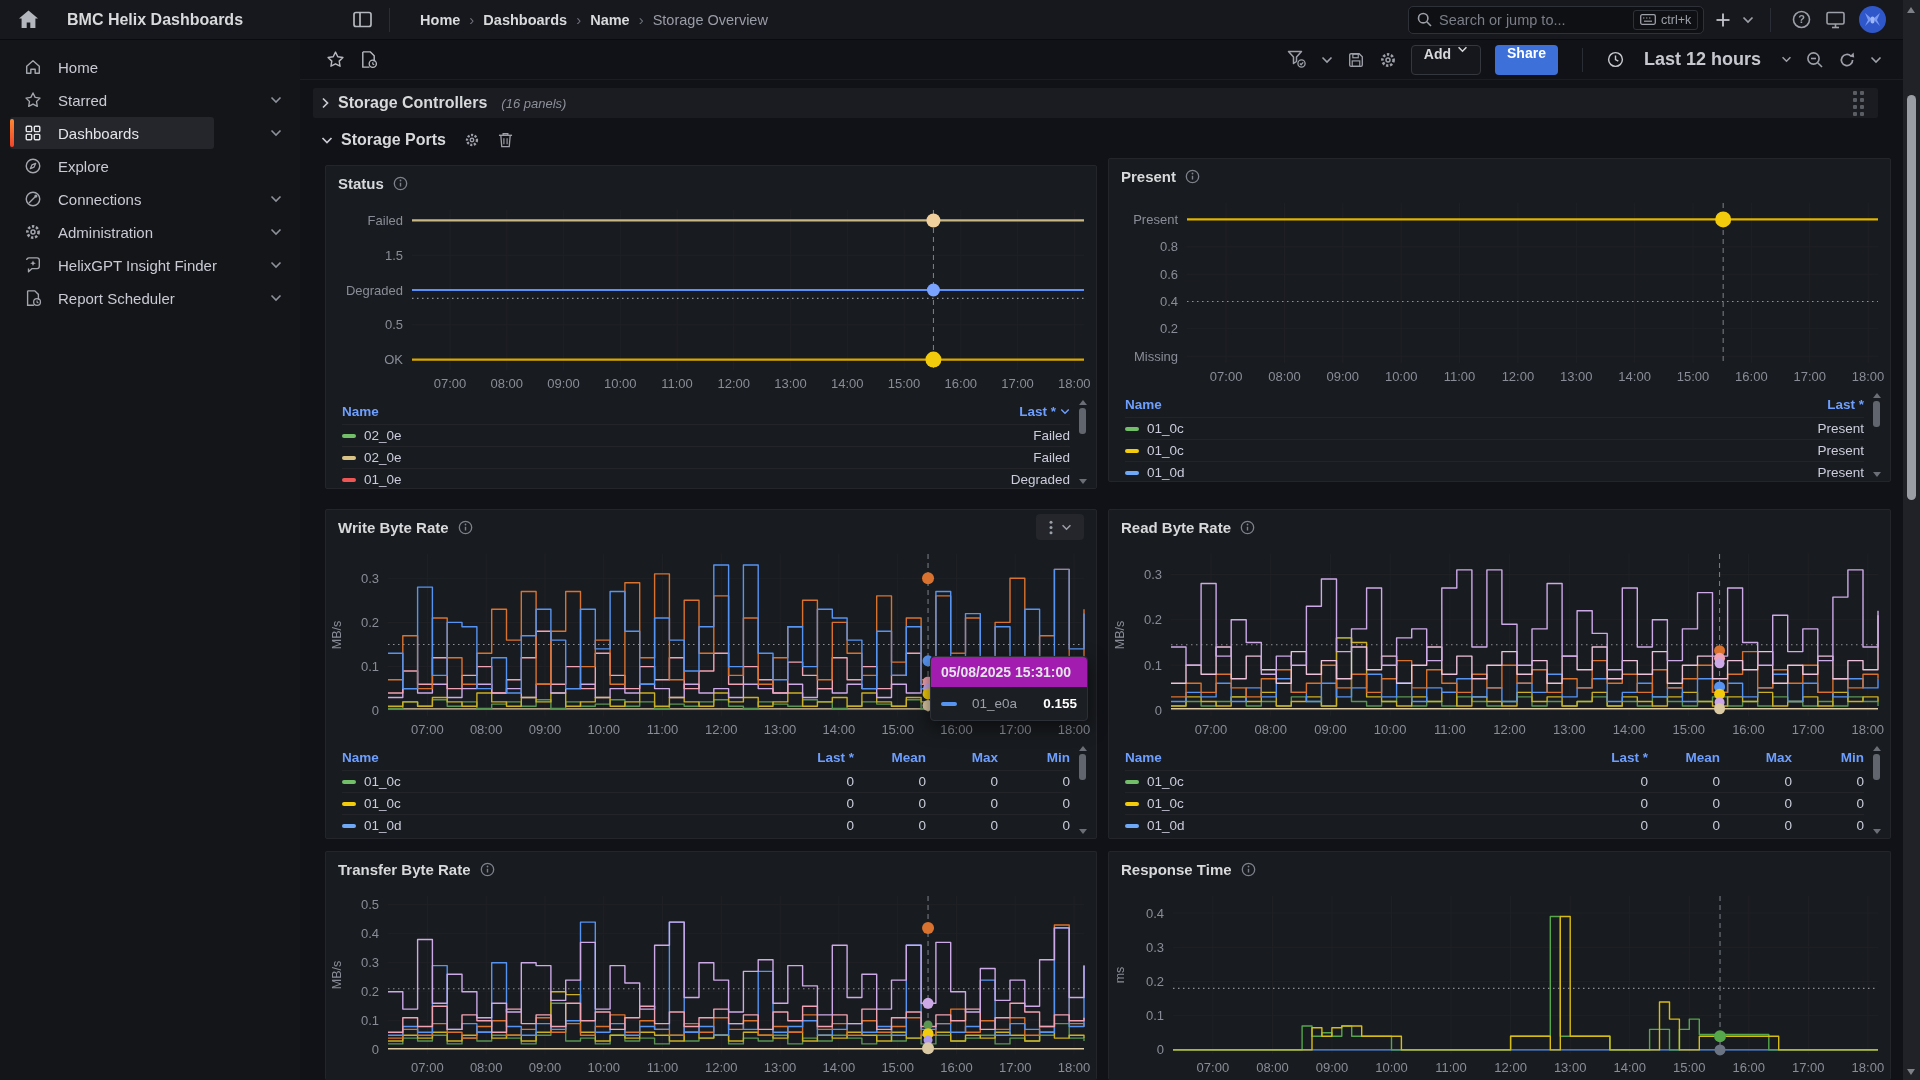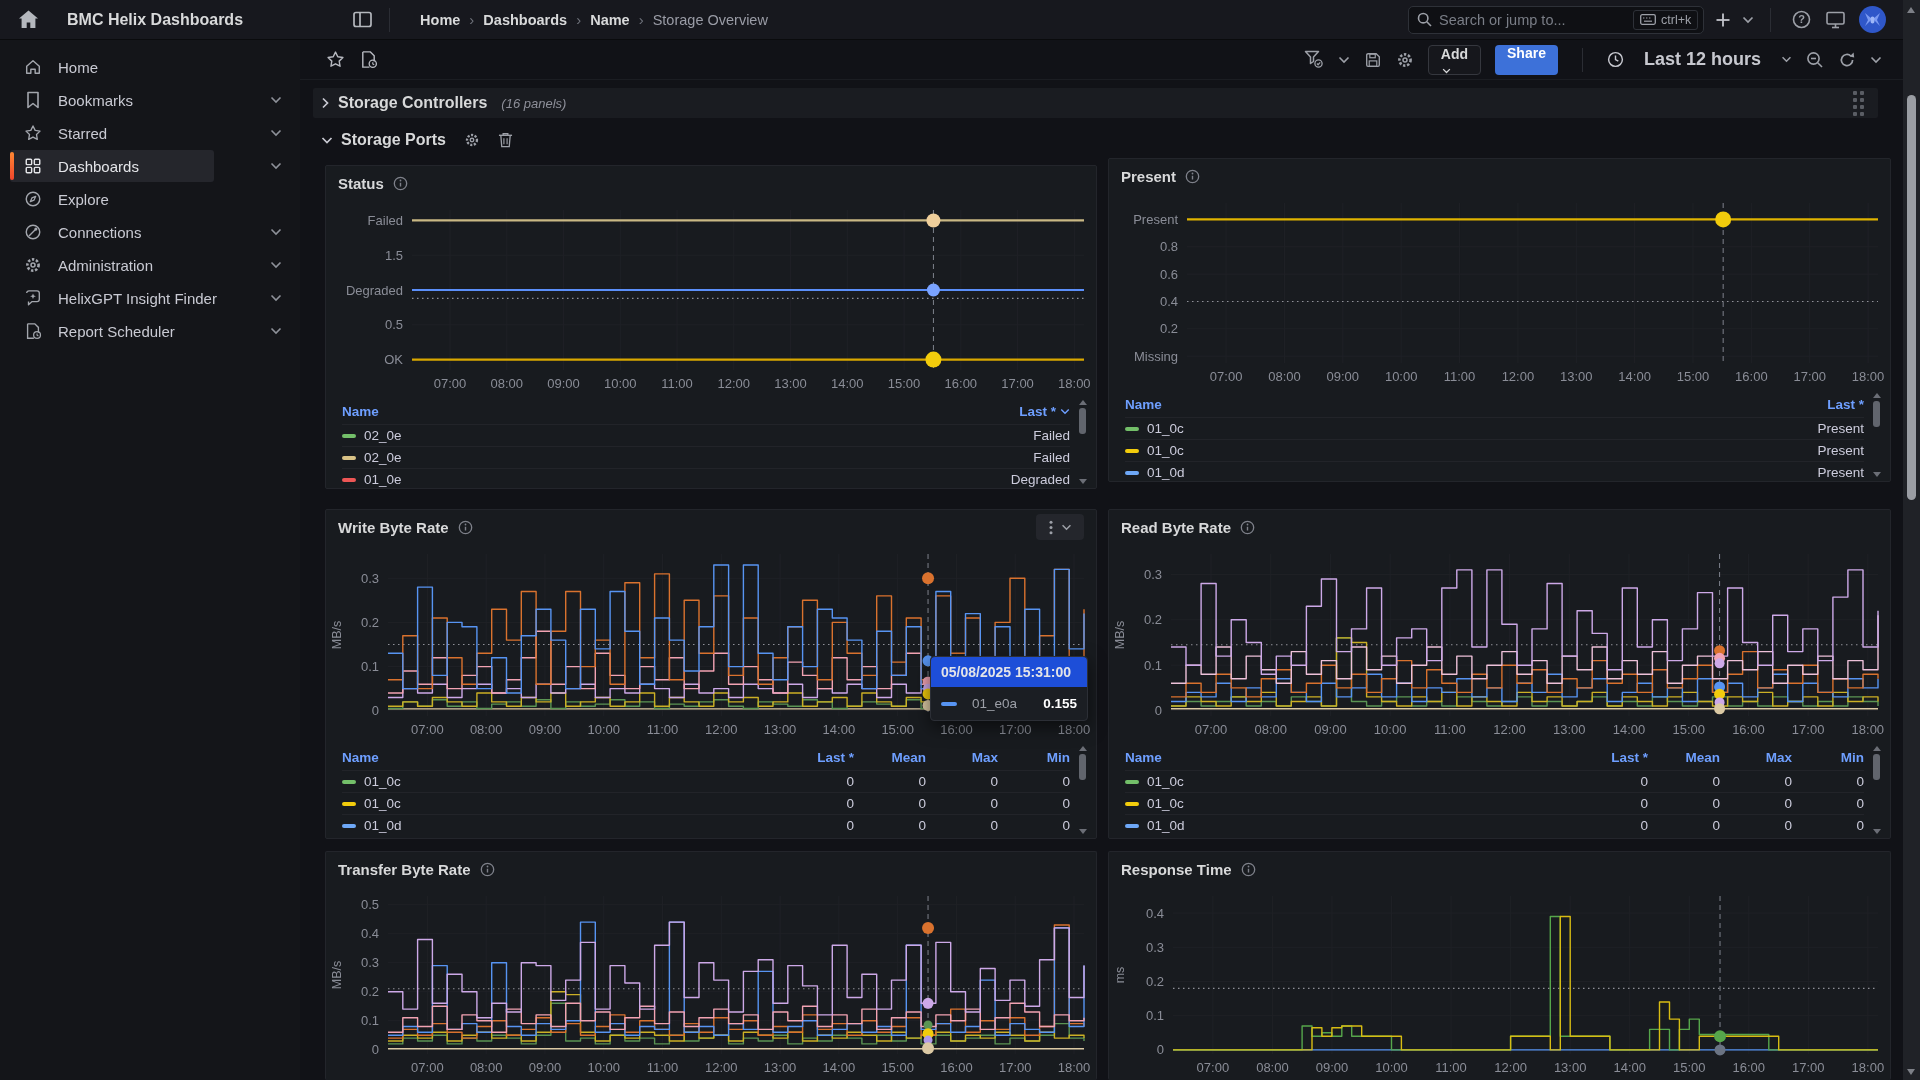--- a/index.html
+++ b/index.html
@@ -43,21 +43,21 @@
   .nav-item.active .nicon, .nav-item.active .nlabel { color:#E3E4E8; }
   .nlabel { position:relative; font-size:15px; color:#C9CAD3; }
   .nchev { position:absolute; right:10px; color:#8E9199; }
 
   
   #toolbar { position:absolute; left:300px; top:40px; right:0; height:40px; background:#111217;
     border-bottom:1px solid #1B1D22; display:flex; align-items:center; z-index:3; }
   #toolbar .left { display:flex; align-items:center; gap:14px; padding-left:26px; }
   #toolbar .right { margin-left:auto; display:flex; align-items:center; gap:14px; padding-right:38px; }
   .btn { height:30px; display:flex; gap:6px; padding:0 12px; border-radius:4px;
-    font-size:14px; font-weight:600; cursor:pointer;flex-direction:column; }
+    font-size:14px; font-weight:600; cursor:pointer; }
   .btn.outline { border:1px solid #35373E; color:#D8D9DA; background:#16171C; }
   .btn.primary { background:#3D71D9; color:#FFFFFF; }
   .timerange { display:flex; align-items:center; gap:20px; color:#C7C8CF; font-size:18px; font-weight:600; cursor:pointer; }
 
   
   #content { position:absolute; left:300px; top:80px; right:0; bottom:0; overflow:hidden; }
   .row-band { position:absolute; left:13px; right:42px; height:30px; display:flex; align-items:center;
     border-radius:2px; cursor:pointer; }
   .row-band.hover { background:#1A1C21; }
   .row-title { font-size:16px; font-weight:700; color:#D8D9DA; margin-left:8px; }
@@ -93,21 +93,21 @@
   .lsb { position:absolute; right:8px; top:4px; bottom:4px; width:10px; }
   .lsb .tri-up { position:absolute; top:0; left:1px; width:0; height:0; border-left:4px solid transparent;
     border-right:4px solid transparent; border-bottom:5px solid #6B6E76; }
   .lsb .tri-dn { position:absolute; bottom:0; left:1px; width:0; height:0; border-left:4px solid transparent;
     border-right:4px solid transparent; border-top:5px solid #6B6E76; }
   .lsb .thumb { position:absolute; top:8px; left:1px; width:7px; height:26px; border-radius:3px; background:#61656D; }
 
   
   #tooltip { position:absolute; left:930px; top:656px; width:158px; background:#1B1E23;
     border:1px solid #2C2F36; border-radius:4px; box-shadow:0 6px 18px rgba(0,0,0,0.55); z-index:20; }
-  #tooltip .tt-head { background:#1d4ed8; padding:7px 10px; font-size:14px; font-weight:700; color:#E3E4E8;
+  #tooltip .tt-head { background:#a21caf; padding:7px 10px; font-size:14px; font-weight:700; color:#E3E4E8;
     border-radius:4px 4px 0 0; white-space:nowrap; }
   #tooltip .tt-row { display:flex; align-items:center; padding:9px 10px; gap:7px; font-size:13.5px; }
   #tooltip .tt-name { color:#9DA0A8; }
   #tooltip .tt-val { margin-left:auto; font-weight:700; color:#FFFFFF; }
 
   
   #scrollbar { position:absolute; right:0; top:0; width:17px; height:1080px; background:#202227; z-index:60; }
   #scrollbar .thumb { position:absolute; left:4px; top:95px; width:9px; height:405px; border-radius:5px; background:#9A9DA3; }
   #scrollbar .tri-up { position:absolute; top:7px; left:4px; width:0; height:0; border-left:4.5px solid transparent;
     border-right:4.5px solid transparent; border-bottom:6px solid #7D8087; }
@@ -203,34 +203,20 @@
 
   <div id="sidebar">
     <div class="nav-item">
       <span class="band"></span>
       <span class="nicon icon">
           <svg class="ic" width="18" height="18" viewBox="0 0 20 20">
             <path d="M3 9.2L10 3l7 6.2V17h-4.6v-4.6H7.6V17H3z" fill="none" stroke="currentColor" stroke-width="1.6" stroke-linejoin="round"></path>
           </svg>
         </span>
       <span class="nlabel">Home</span>
-    </div>
-    <div class="nav-item">
-      <span class="band"></span>
-      <span class="nicon icon">
-          <svg class="ic" width="16" height="18" viewBox="0 0 16 18">
-            <path d="M3 1.5h10V16.5l-5-4-5 4z" fill="none" stroke="currentColor" stroke-width="1.6" stroke-linejoin="round"></path>
-          </svg>
-        </span>
-      <span class="nlabel">Bookmarks</span>
-      <span class="nchev icon">
-          <svg class="ic" width="12" height="8" viewBox="0 0 12 8">
-            <polyline points="1.5,1.5 6,6 10.5,1.5" fill="none" stroke="currentColor" stroke-width="1.6"></polyline>
-          </svg>
-        </span>
     </div>
     <div class="nav-item">
       <span class="band"></span>
       <span class="nicon icon">
           <svg class="ic" width="18" height="18" viewBox="0 0 20 20">
             <path d="M10 2.2l2.4 4.9 5.4.8-3.9 3.8.9 5.4L10 14.5l-4.8 2.6.9-5.4L2.2 7.9l5.4-.8z" fill="none" stroke="currentColor" stroke-width="1.5" stroke-linejoin="round"></path>
           </svg>
         </span>
       <span class="nlabel">Starred</span>
       <span class="nchev icon">

